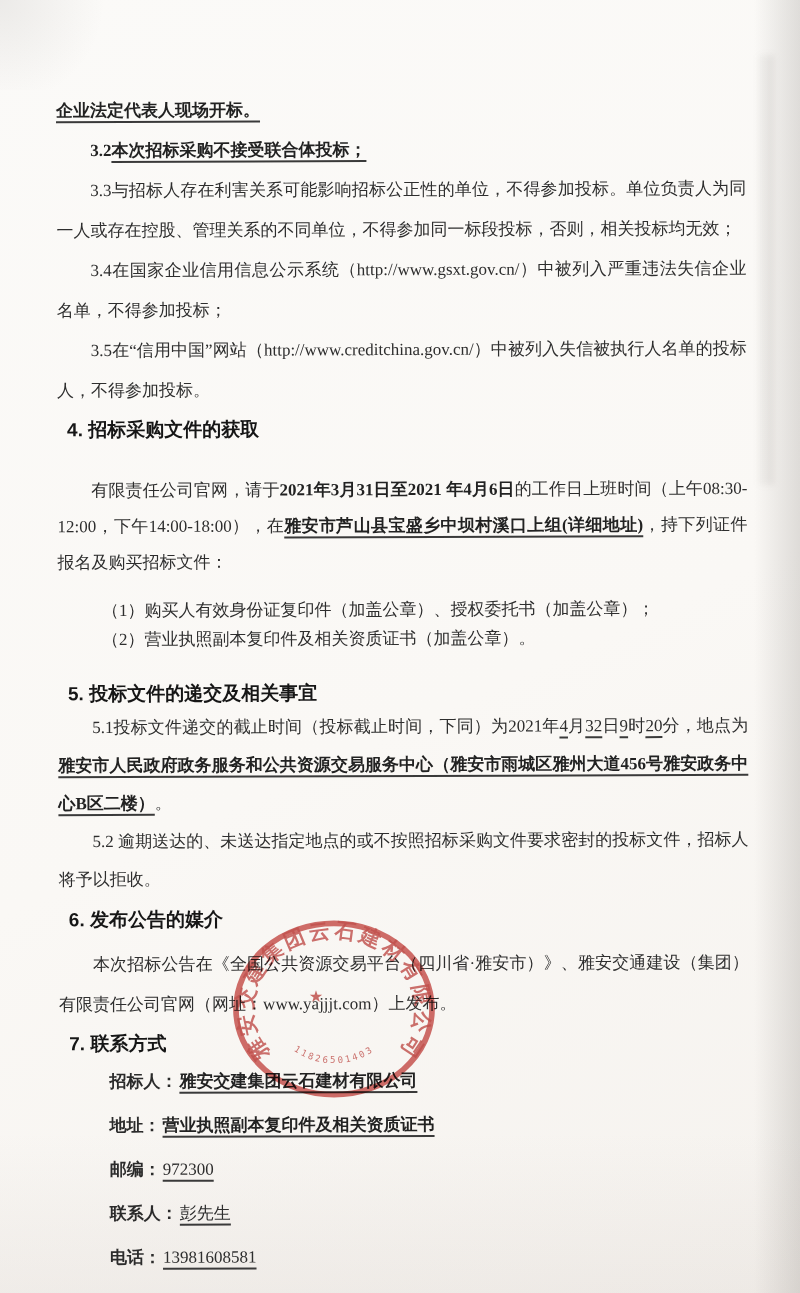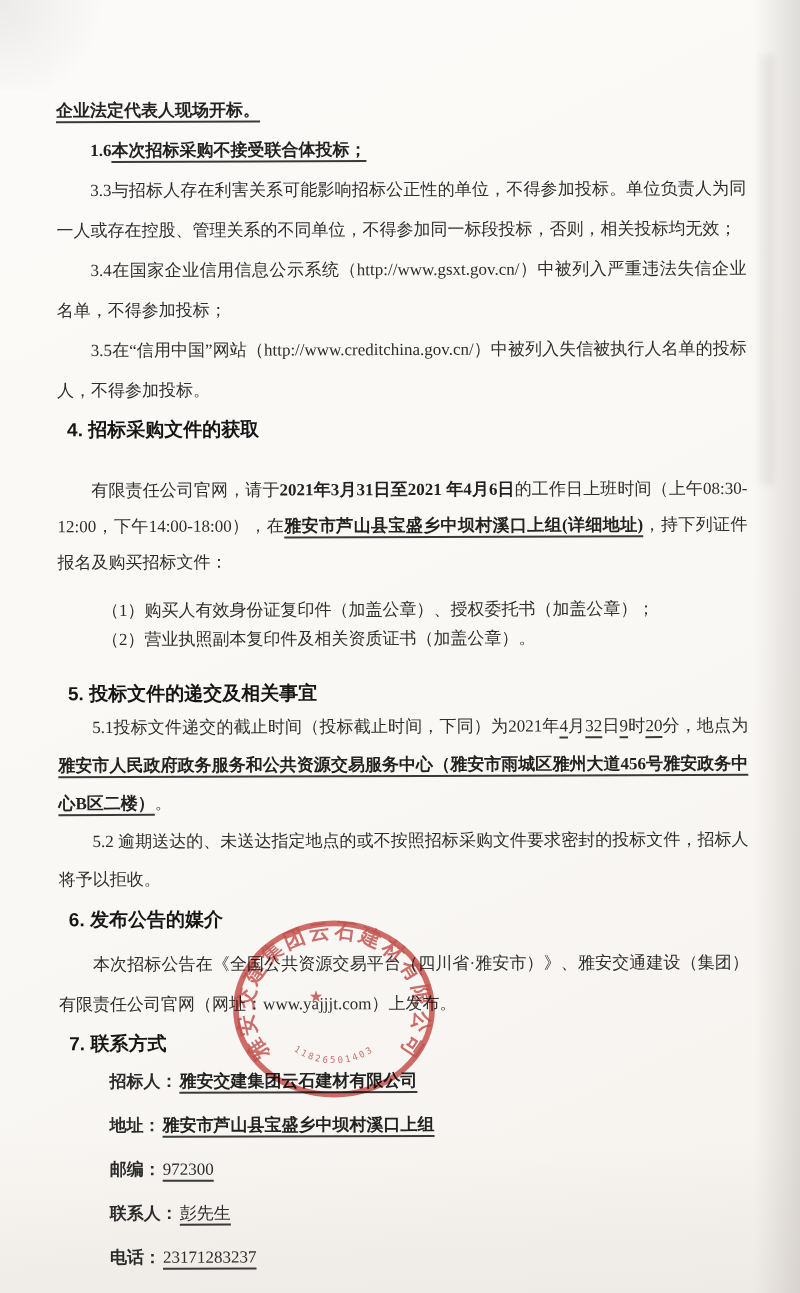--- a/index.html
+++ b/index.html
@@ -71,21 +71,21 @@
 <div class="page">
   <div class="shade-topleft"></div>
   <div class="smudge"></div>
   <div class="shade-right"></div>
   <div class="shade-bottom"></div>
 
   <div class="content">
 
     <p class="lh40 b u">企业法定代表人现场开标。</p>
 
-    <p class="lh40 ind"><span class="b">1.6</span><span class="b u">本次招标采购不接受联合体投标；</span></p>
+    <p class="lh40 ind"><span class="b">3.2</span><span class="b u">本次招标采购不接受联合体投标；</span></p>
 
     <p class="lh40 ind">3.3与招标人存在利害关系可能影响招标公正性的单位，不得参加投标。单位负责人为同一人或存在控股、管理关系的不同单位，不得参加同一标段投标，否则，相关投标均无效；</p>
 
     <p class="lh40 ind">3.4在国家企业信用信息公示系统（http://www.gsxt.gov.cn/）中被列入严重违法失信企业名单，不得参加投标；</p>
 
     <p class="lh40 ind">3.5在“信用中国”网站（http://www.creditchina.gov.cn/）中被列入失信被执行人名单的投标人，不得参加投标。</p>
 
     <h2 class="h h4h">4. 招标采购文件的获取</h2>
 
     <p class="lh36 ind"><span>有限责任公司官网，请于</span><span class="b">2021年3月31日至2021 年4月6日</span><span>的工作日上班时间（上午08:30-12:00，下午14:00-18:00），在</span><span class="b u">雅安市芦山县宝盛乡中坝村溪口上组(详细地址)</span><span>，持下列证件报名及购买招标文件：</span></p>
@@ -102,24 +102,24 @@
     <p class="lh38 ind s52">5.2 逾期送达的、未送达指定地点的或不按照招标采购文件要求密封的投标文件，招标人将予以拒收。</p>
 
     <h2 class="h h6h">6. 发布公告的媒介</h2>
 
     <p class="lh40 ind">本次招标公告在《全国公共资源交易平台（四川省·雅安市）》、雅安交通建设（集团）有限责任公司官网（网址：www.yajjjt.com）上发布。</p>
 
     <h2 class="h h7h">7. 联系方式</h2>
 
     <div class="contact">
       <div class="crow"><span class="clabel">招标人：</span><span class="cvalue u">雅安交建集团云石建材有限公司</span></div>
-      <div class="crow"><span class="clabel">地址：</span><span class="cvalue u">雅安市芦山县宝盛乡中坝村溪口上组</span></div>
+      <div class="crow"><span class="clabel">地址：</span><span class="cvalue u">营业执照副本复印件及相关资质证书</span></div>
       <div class="crow"><span class="clabel">邮编：</span><span class="cvalue u">972300</span></div>
       <div class="crow"><span class="clabel">联系人：</span><span class="cvalue u">彭先生</span></div>
-      <div class="crow"><span class="clabel">电话：</span><span class="cvalue u">23171283237</span></div>
+      <div class="crow"><span class="clabel">电话：</span><span class="cvalue u">13981608581</span></div>
     </div>
 
   </div>
 
   <svg class="stamp" viewBox="0 0 232 206" aria-hidden="true">
     <defs>
       <path id="arcTop" d="M 66.7 164.4 A 86 75 0 1 1 165.3 164.4" fill="none"></path>
       <path id="arcBottom" d="M 73.6 146.7 A 66 57 0 0 0 158.4 146.7" fill="none"></path>
     </defs>
     <ellipse class="ring" cx="116" cy="103" rx="103" ry="90" stroke-width="6" opacity="0.85"></ellipse>

